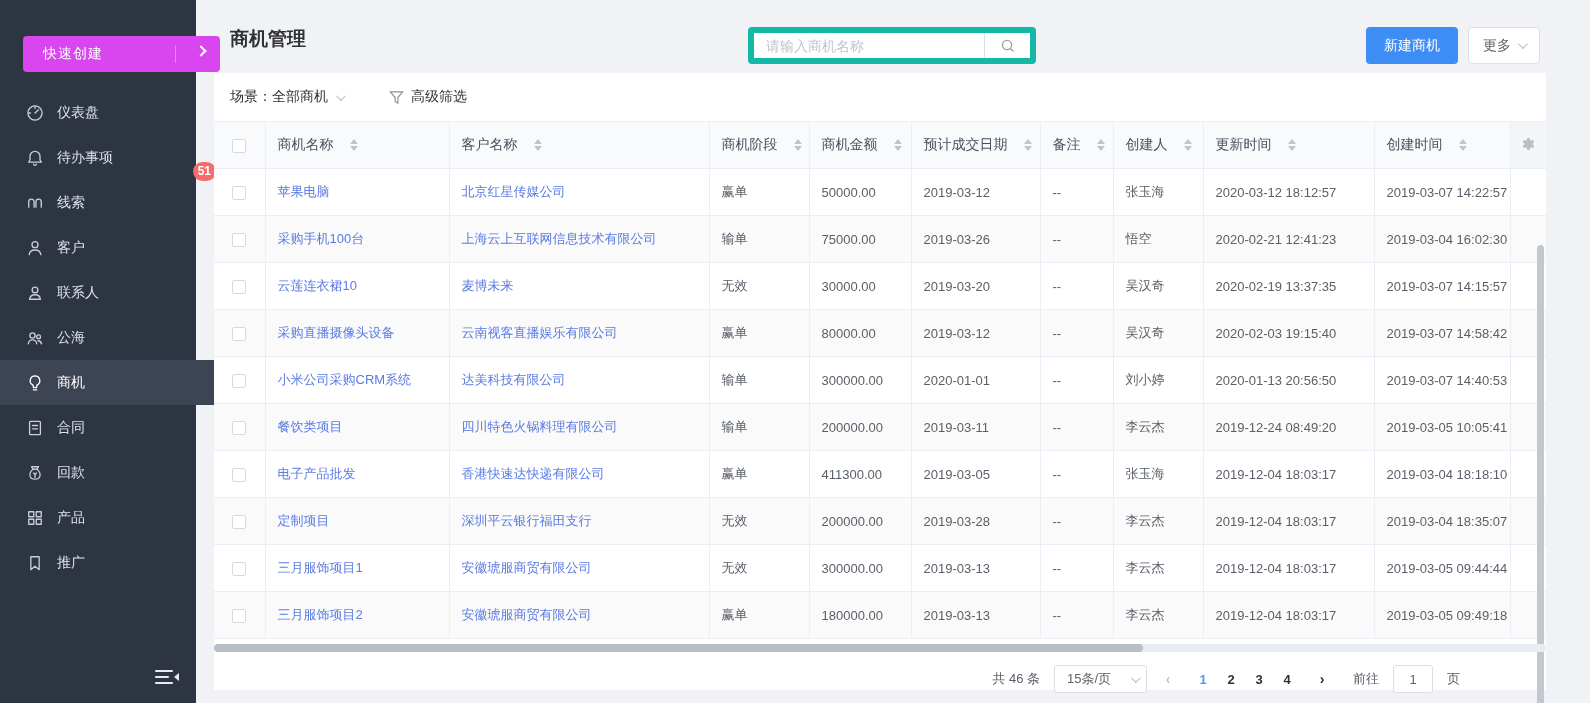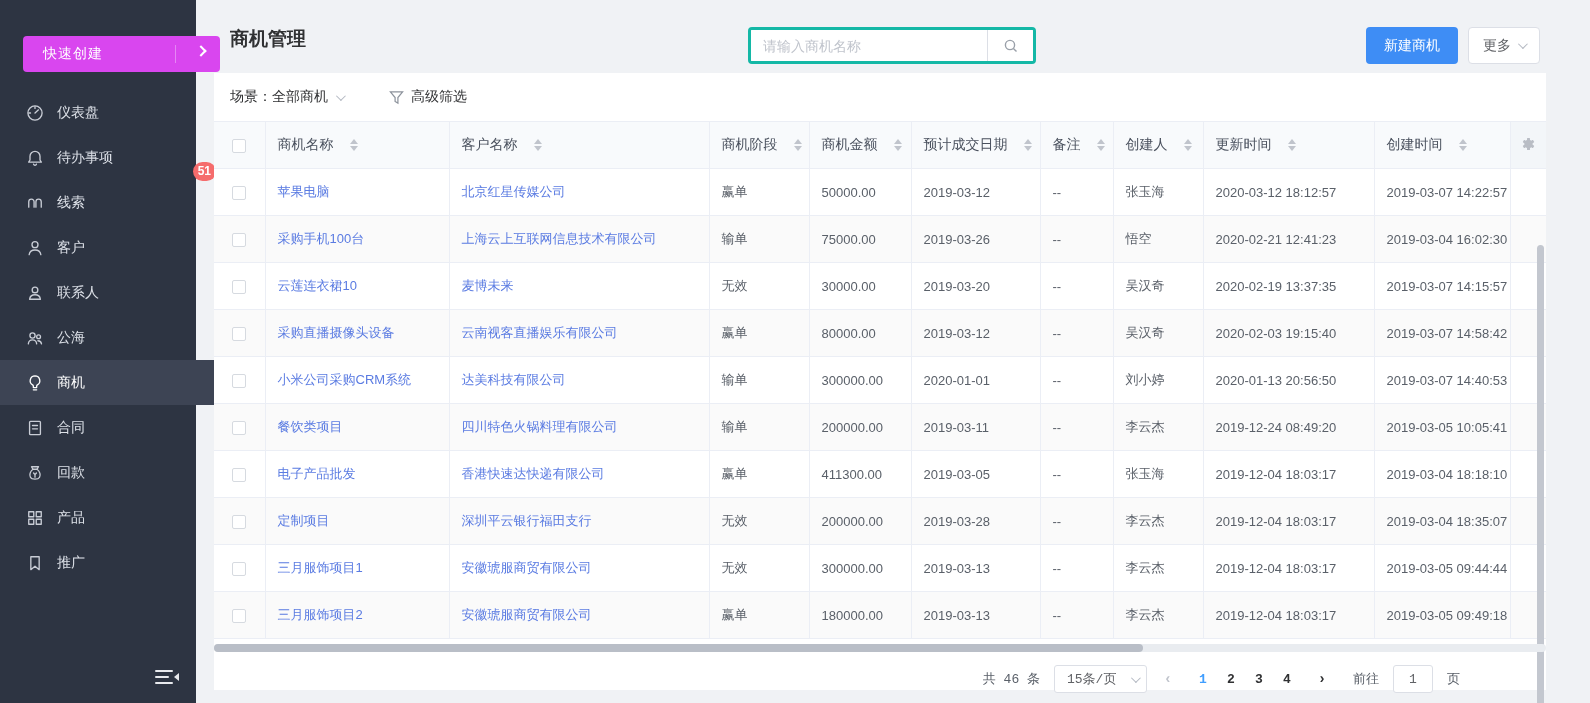--- a/index.html
+++ b/index.html
@@ -20,21 +20,21 @@
   .side-icon svg { stroke:#c9cdd6; fill:none; stroke-width:1.6; stroke-linecap:round; stroke-linejoin:round; }
   .side-item.active .side-icon svg { stroke:#ffffff; }
   .side-badge { position:absolute; right:16px; top:27px; min-width:20px; height:19px; padding:0 5px; border-radius:10px; background:#f56c6c; color:#fff; font-size:12px; line-height:19px; text-align:center; font-weight:bold; }
   .collapse-btn { position:absolute; right:16px; bottom:16px; width:26px; height:20px; cursor:pointer; }
   .collapse-btn svg { stroke:#e8eaee; stroke-width:2; stroke-linecap:round; }
 
   
   .main { flex:1; position:relative; height:703px; }
   .topbar { position:relative; height:73px; }
   .page-title { position:absolute; left:34px; top:26px; font-size:19px; font-weight:600; color:#303133; }
-  .search-group { position:absolute; left:552px; top:27px; width:288px; height:37px; display:flex; background:#fff; border:3px solid #14b8a6; border-radius:4px; overflow:hidden; }
+  .search-group { position:absolute; left:552px; top:27px; width:288px; height:37px; display:flex; background:#fff; border:6px solid #14b8a6; border-radius:4px; overflow:hidden; }
   .search-group input { flex:1; border:none; outline:none; padding:0 12px; font-size:14px; color:#303133; font-family:inherit; }
   .search-group input::placeholder { color:#c0c4cc; }
   .search-btn { width:46px; border:none; border-left:1px solid #dcdfe6; background:#fff; display:flex; align-items:center; justify-content:center; cursor:pointer; }
   .search-btn svg { stroke:#9aa0a9; fill:none; stroke-width:1.4; }
   .topbar-actions { position:absolute; right:50px; top:27px; display:flex; gap:10px; }
   .btn-primary { height:37px; padding:0 18px; background:#3e8df5; border:none; border-radius:4px; color:#fff; font-size:14px; cursor:pointer; font-family:inherit; }
   .btn-plain { height:37px; padding:0 14px; background:#fff; border:1px solid #dcdfe6; border-radius:4px; color:#606266; font-size:14px; cursor:pointer; display:flex; align-items:center; gap:7px; font-family:inherit; }
   .chev-down { width:7px; height:7px; border-right:1.5px solid #b4b9c2; border-bottom:1.5px solid #b4b9c2; transform:rotate(45deg) translateY(-2px); }
 
   
@@ -59,21 +59,21 @@
   .sort .dn { border-top:5px solid #c0c4cc; }
   td.link a, td.link span { color:#5a7be2; cursor:pointer; }
   th.c-gear { padding-left:0; text-align:center; background:#f3f6f9; }
   .gear-wrap svg, th.c-gear svg { stroke:#b9bdc5; fill:#b9bdc5; }
 
   .v-scrollbar { position:absolute; right:2px; top:172px; width:7px; height:466px; background:#c3c7cf; border-radius:4px; }
   .h-scroll { margin-top:5px; height:8px; width:1332px; background:#e9ecf0; border-radius:4px; position:relative; }
   .h-thumb { position:absolute; left:0; top:0; height:8px; width:929px; background:#b9bec7; border-radius:4px; }
 
   
-  .pagination { height:38px; margin-top:8px; display:flex; align-items:center; justify-content:flex-end; padding-right:86px; gap:8px; font-size:13px; color:#5a6069;font-family:Liberation Mono, monospace; }
+  .pagination { height:38px; margin-top:8px; display:flex; align-items:center; justify-content:flex-end; padding-right:86px; gap:8px; font-size:13px; color:#5a6069; }
   .pg-total { margin-right:6px; }
   .pg-size { width:93px; height:28px; border:1px solid #dcdfe6; border-radius:3px; display:flex; align-items:center; justify-content:space-between; padding:0 8px 0 12px; color:#606266; cursor:pointer; background:#fff; }
   .pg-arrow { width:26px; text-align:center; font-size:14px; cursor:pointer; font-weight:bold; }
   .pg-prev { color:#c0c4cc; }
   .pg-next { color:#303133; }
   .page-num { width:28px; text-align:center; font-weight:bold; color:#303133; cursor:pointer; font-size:13px; }
   .page-num.active { color:#409eff; }
   .pg-goto { margin-left:10px; }
   .pg-input { width:40px; height:28px; border:1px solid #dcdfe6; border-radius:3px; text-align:center; font-size:13px; color:#606266; outline:none; margin:0 6px; font-family:inherit; }
 </style>

